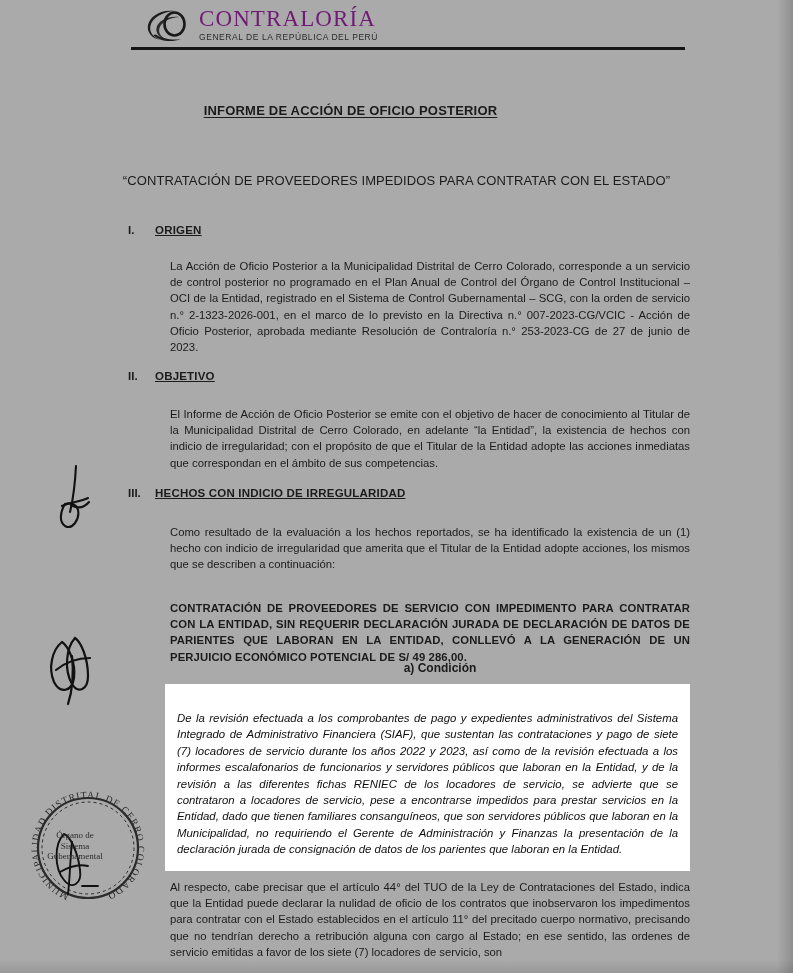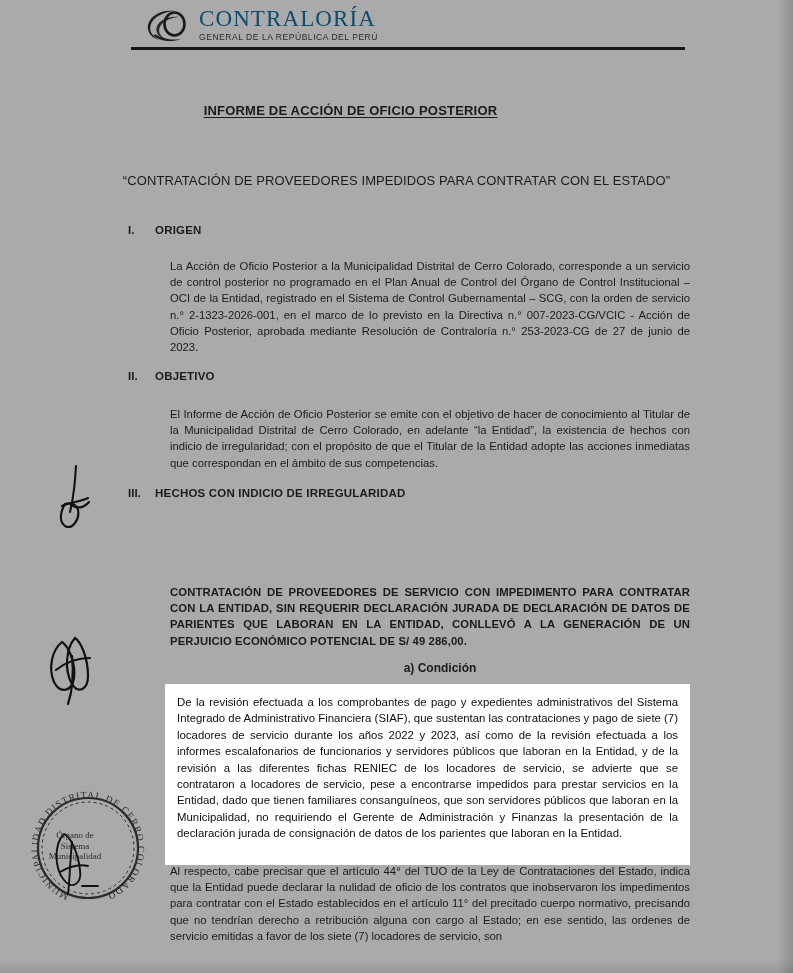--- a/index.html
+++ b/index.html
@@ -57,21 +57,21 @@
   .logo-text {
     position: absolute;
     left: 56px;
     top: 0px;
     width: 360px;
   }
   .logo-title {
     font-family: "Liberation Serif", serif;
     font-size: 23px;
     letter-spacing: 1.1px;
-    color: #0c4a6e;
+    color: #701a75;
     line-height: 25px;
     white-space: nowrap;
   }
   .logo-sub {
     font-family: Liberation Sans, sans-serif;
     font-size: 8.5px;
     letter-spacing: 0.55px;
     color: #2a2a2a;
     line-height: 11px;
     margin-top: 1px;
@@ -133,49 +133,52 @@
     font-size: 11.5px;
     font-weight: bold;
   }
   .sec-title {
     position: absolute;
     left: 27px;
     top: 0;
     font-size: 11.5px;
     font-weight: bold;
     letter-spacing: 0.2px;
+    text-decoration: underline;
   }
   .body-text {
     margin-left: 42px;
     width: 520px;
     font-size: 11.3px;
     line-height: 16.2px;
     text-align: justify;
     text-justify: inter-word;
+    margin-top: 16px;
   }
   .body-text.bold {
     font-weight: bold;
     letter-spacing: 0.1px;
   }
   .sub-head {
     margin-left: 62px;
     font-size: 12px;
     font-weight: bold;
     text-align: center;
   }
 
   
   .highlight-box {
     position: absolute;
     left: 165px;
     top: 684px;
     width: 525px;
-    padding: 10px 12px 23px 12px;
+    padding: 10px 12px 13px 12px;
     background: #ffffff;
     box-sizing: border-box;
+    font-style: italic;
   }
   .highlight-box .body-text {
     margin-left: 0;
     width: 100%;
     font-size: 11.4px;
     line-height: 16.4px;
     color: #0d0d0d;
   }
 
   
@@ -242,20 +245,21 @@
       <span class="sec-title">OBJETIVO</span>
     </div>
     <div class="body-text" style="margin-top:18px;">El Informe de Acción de Oficio Posterior se emite con el objetivo de hacer de conocimiento al Titular de la Municipalidad Distrital de Cerro Colorado, en adelante “la Entidad”, la existencia de hechos con indicio de irregularidad; con el propósito de que el Titular de la Entidad adopte las acciones inmediatas que correspondan en el ámbito de sus competencias.</div>
   </div>
 
   <div class="section" style="top:487px;">
     <div class="sec-head">
       <span class="sec-num">III.</span>
       <span class="sec-title">HECHOS CON INDICIO DE IRREGULARIDAD</span>
     </div>
+    <div class="body-text" style="margin-top:19px;">Como resultado de la evaluación a los hechos reportados, se ha identificado la existencia de un (1) hecho con indicio de irregularidad que amerita que el Titular de la Entidad adopte acciones, los mismos que se describen a continuación:</div>
   </div>
 
   <div class="section" style="top:584px;">
     <div class="body-text bold">CONTRATACIÓN DE PROVEEDORES DE SERVICIO CON IMPEDIMENTO PARA CONTRATAR CON LA ENTIDAD, SIN REQUERIR DECLARACIÓN JURADA DE DECLARACIÓN DE DATOS DE PARIENTES QUE LABORAN EN LA ENTIDAD, CONLLEVÓ A LA GENERACIÓN DE UN PERJUICIO ECONÓMICO POTENCIAL DE S/ 49 286,00.</div>
   </div>
 
   <div class="section" style="top:661px;">
     <div class="sub-head">a) Condición</div>
   </div>
 
@@ -303,18 +307,18 @@
         <path d="M40 48 C30 58 30 82 40 94 C48 104 58 98 56 84 C54 66 46 50 40 48 Z"></path>
         <path d="M48 56 C46 74 46 92 44 108"></path>
         <path d="M36 86 C46 80 56 78 64 80"></path>
         <path d="M58 100 L74 100"></path>
       </g>
     </svg>
   </span>
   <div class="seal-text">
     <div>Órgano de</div>
     <div>Sistema</div>
-    <div>Municipalidad</div>
+    <div>Gubernamental</div>
   </div>
 
   <div class="scan-edge-right"></div>
   <div class="scan-edge-bottom"></div>
 </div>
 
 </body></html>

